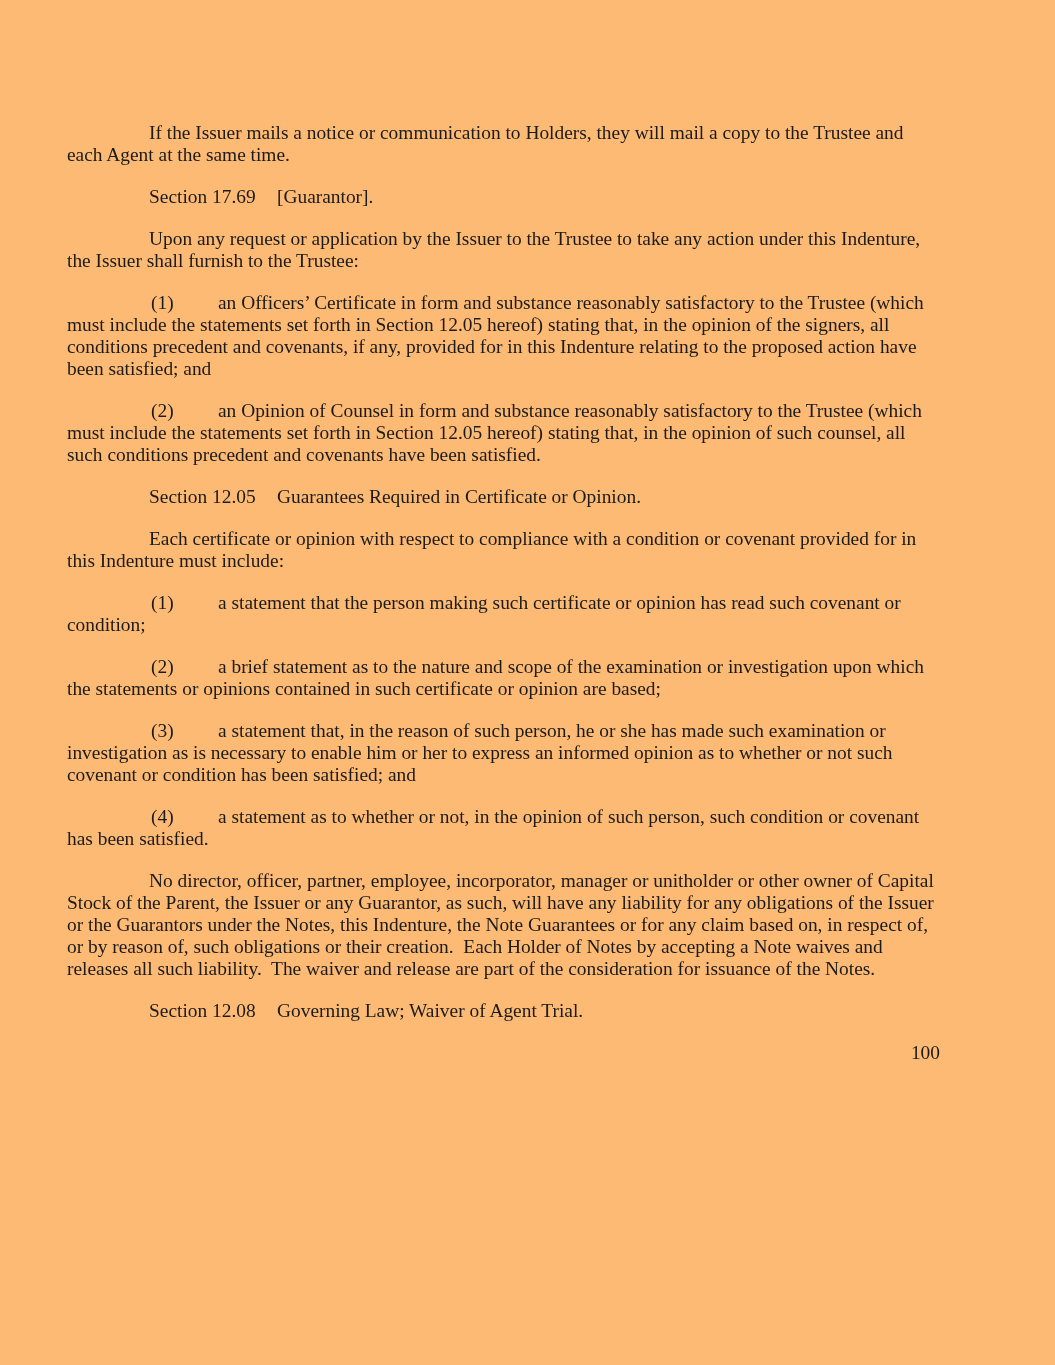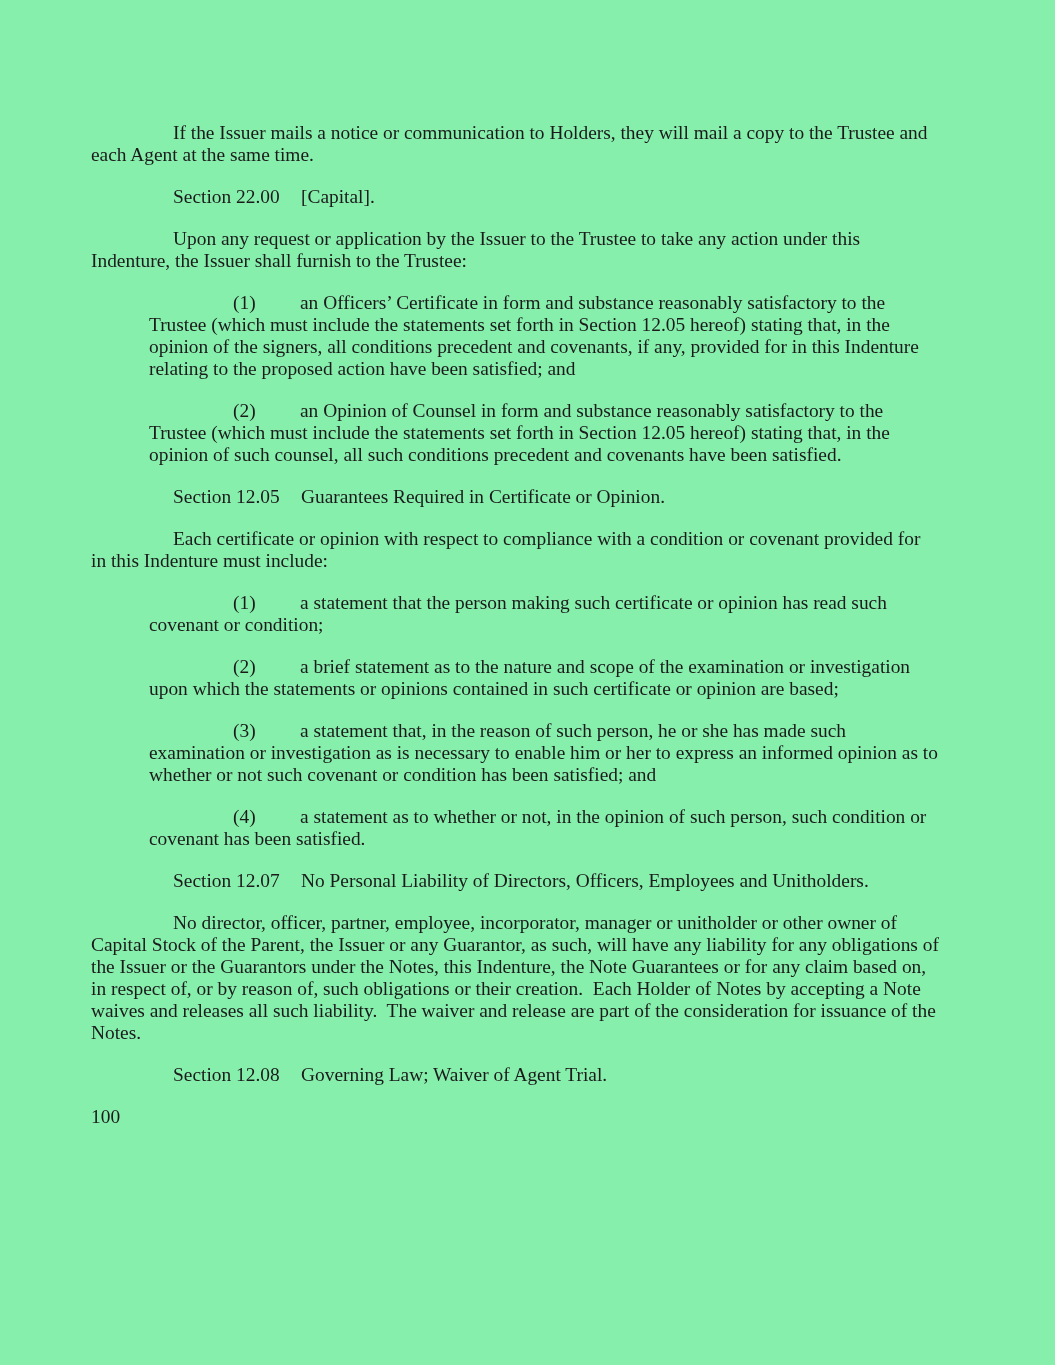--- a/index.html
+++ b/index.html
@@ -1,44 +1,44 @@
 <!DOCTYPE html>
 <html><head>
 <meta charset="utf-8">
 <style>
   html, body { margin: 0; padding: 0; background: #ffffff; }
   .page {
     position: relative;
     width: 1055px;
     height: 1365px;
     box-sizing: border-box;
-    background: #86efac;
+    background: #fdba74;
     color: #1b1b1b;
     font-family: "Liberation Serif", "DejaVu Serif", serif;
     font-size: 19.4px;
     line-height: 22px;
-    padding: 122px 115px 0 91px;
+    padding: 122px 115px 0 67px;
     overflow: hidden;
   }
   .block { margin: 0 0 20px 0; white-space: pre-wrap; }
   .para { text-indent: 82px; }
   .heading { text-indent: 82px; }
   .sec-label { display: inline-block; width: 128px; text-indent: 0; }
-  .item { margin-left: 58px; text-indent: 84px; }
+  .item { text-indent: 84px; }
   .num { display: inline-block; width: 67px; text-indent: 0; }
-  .pagenum { text-align: left; text-indent: 0; margin-bottom: 12px; }
+  .pagenum { text-align: right; text-indent: 0; margin-bottom: 12px; }
 </style>
 </head>
 <body>
 
 <div class="page">
 
   <p class="block para">If the Issuer mails a notice or communication to Holders, they will mail a copy to the Trustee and each Agent at the same time.</p>
 
-  <p class="block heading"><span class="sec-label">Section 22.00</span><span class="sec-title">[Capital].</span></p>
+  <p class="block heading"><span class="sec-label">Section 17.69</span><span class="sec-title">[Guarantor].</span></p>
 
 
   <p class="block para">Upon any request or application by the Issuer to the Trustee to take any action under this Indenture, the Issuer shall furnish to the Trustee:</p>
 
   <p class="block item"><span class="num">(1)</span><span class="item-text">an Officers’ Certificate in form and substance reasonably satisfactory to the Trustee (which must include the statements set forth in Section 12.05 hereof) stating that, in the opinion of the signers, all conditions precedent and covenants, if any, provided for in this Indenture relating to the proposed action have been satisfied; and</span></p>
 
   <p class="block item"><span class="num">(2)</span><span class="item-text">an Opinion of Counsel in form and substance reasonably satisfactory to the Trustee (which must include the statements set forth in Section 12.05 hereof) stating that, in the opinion of such counsel, all such conditions precedent and covenants have been satisfied.</span></p>
 
   <p class="block heading"><span class="sec-label">Section 12.05</span><span class="sec-title">Guarantees Required in Certificate or Opinion.</span></p>
 
@@ -47,21 +47,20 @@
   <p class="block item"><span class="num">(1)</span><span class="item-text">a statement that the person making such certificate or opinion has read such covenant or condition;</span></p>
 
   <p class="block item"><span class="num">(2)</span><span class="item-text">a brief statement as to the nature and scope of the examination or investigation upon which the statements or opinions contained in such certificate or opinion are based;</span></p>
 
   <p class="block item"><span class="num">(3)</span><span class="item-text">a statement that, in the reason of such person, he or she has made such examination or investigation as is necessary to enable him or her to express an informed opinion as to whether or not such covenant or condition has been satisfied; and</span></p>
 
   <p class="block item"><span class="num">(4)</span><span class="item-text">a statement as to whether or not, in the opinion of such person, such condition or covenant has been satisfied.</span></p>
 
 
 
-  <p class="block heading"><span class="sec-label">Section 12.07</span><span class="sec-title">No Personal Liability of Directors, Officers, Employees and Unitholders.</span></p>
 
   <p class="block para">No director, officer, partner, employee, incorporator, manager or unitholder or other owner of Capital Stock of the Parent, the Issuer or any Guarantor, as such, will have any liability for any obligations of the Issuer or the Guarantors under the Notes, this Indenture, the Note Guarantees or for any claim based on, in respect of, or by reason of, such obligations or their creation.  Each Holder of Notes by accepting a Note waives and releases all such liability.  The waiver and release are part of the consideration for issuance of the Notes.</p>
 
   <p class="block heading"><span class="sec-label">Section 12.08</span><span class="sec-title">Governing Law; Waiver of Agent Trial.</span></p>
 
   <div class="block pagenum">100</div>
 
 </div>
 
 </body></html>

